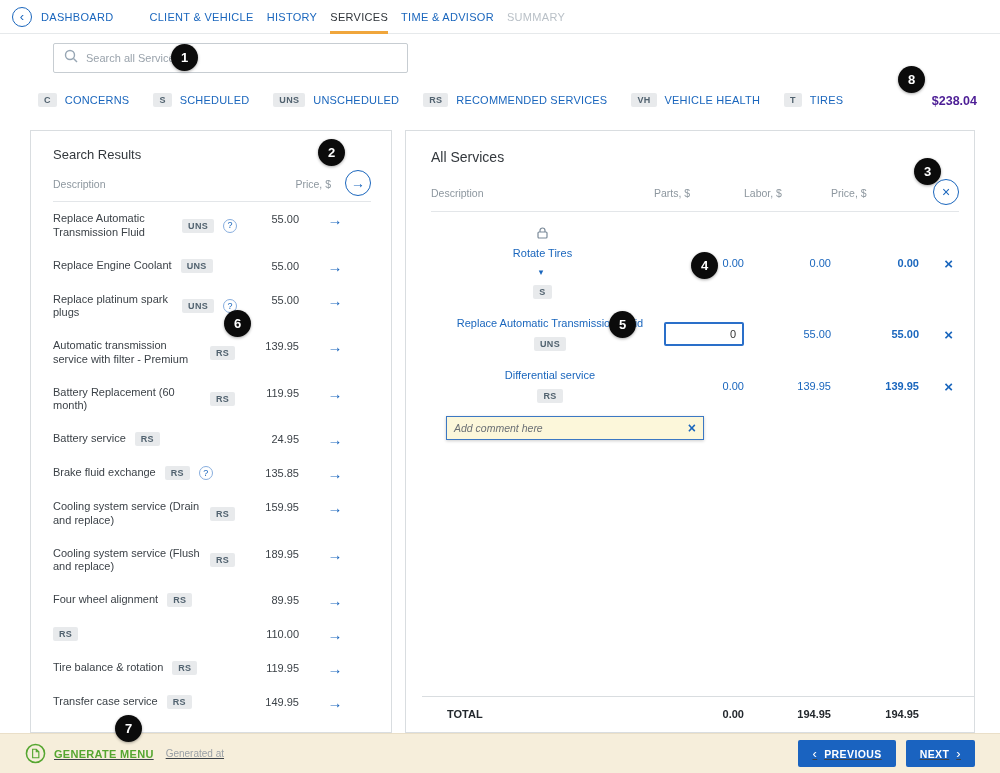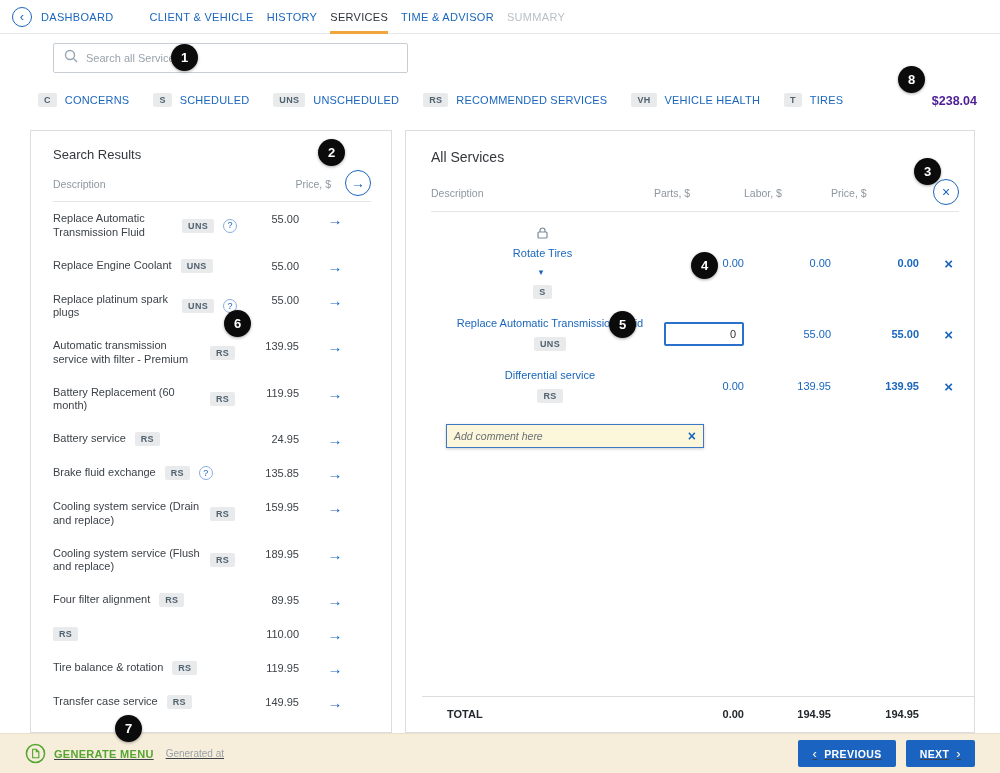--- a/index.html
+++ b/index.html
@@ -64,21 +64,21 @@
 .svc-row.child .svc-name-cell { padding-left:15px; }
 .svc-gicon { display:flex; flex:0 0 auto; }
 .svc-name { color:#1a66bd; font-size:11px; cursor:pointer; white-space:nowrap; overflow:hidden; text-overflow:ellipsis; }
 .svc-caret { color:#1a66bd; font-size:9px; margin-left:-3px; cursor:pointer; }
 .svc-num { text-align:right; font-size:11px; }
 .svc-row .svc-num { color:#1a66bd; }
 .svc-price { font-weight:bold; }
 .svc-x { text-align:right; color:#1a66bd; font-size:15px; font-weight:bold; line-height:1; padding-right:6px; cursor:pointer; }
 .parts-input { width:80px; height:24px; border:2px solid #2a6fc9; border-radius:2px; text-align:right; font-size:11px; color:#333; padding:0 6px; outline:none; font-family:inherit; justify-self:end; }
 .svc-num .parts-input { display:inline-block; }
-.comment-box { margin:12px 15px 0 40px; width:258px; height:24px; background:#fcf7da; border:1px solid #3c78c3; box-shadow:0 1px 3px rgba(0,0,0,.2); display:flex; align-items:center; padding:0 7px; }
+.comment-box { margin:4px 15px 0 40px; width:258px; height:24px; background:#fcf7da; border:1px solid #3c78c3; box-shadow:0 1px 3px rgba(0,0,0,.2); display:flex; align-items:center; padding:0 7px; }
 .comment-text { flex:1; font-size:10.5px; font-style:italic; color:#6a6f74; }
 .comment-x { color:#1a66bd; font-size:14px; font-weight:bold; cursor:pointer; }
 .total-row { position:absolute; left:16px; right:0; bottom:12px; padding:11px 15px 0 25px; border-top:1px solid #d9dde0; background:#fff; }
 .total-label { font-size:11px; font-weight:bold; color:#23282d; }
 .total-num { font-weight:bold; color:#23282d; }
 
 
 .footerbar { position:absolute; left:0; right:0; bottom:0; height:40px; background:#f6eedb; border-top:1px solid #eadfc8; display:flex; align-items:center; padding:0 25px; z-index:10;text-decoration:underline; }
 .gen-icon { display:flex; margin-right:8px; }
 .gen-label { color:#55a630; font-size:11px; font-weight:bold; letter-spacing:.3px; cursor:pointer; }
@@ -246,21 +246,21 @@
       <span class="rr-name">Cooling system service (Flush and replace)</span>
       <span class="fbadge">RS</span>
 
     </div>
     <div class="rr-price">189.95</div>
     <div class="rr-arrow">→</div>
   </div>
 
   <div class="result-row">
     <div class="rr-main">
-      <span class="rr-name">Four filter alignment</span>
+      <span class="rr-name">Four wheel alignment</span>
       <span class="fbadge">RS</span>
 
     </div>
     <div class="rr-price">89.95</div>
     <div class="rr-arrow">→</div>
   </div>
 
   <div class="result-row">
     <div class="rr-main">
       <span class="fbadge">RS</span>

